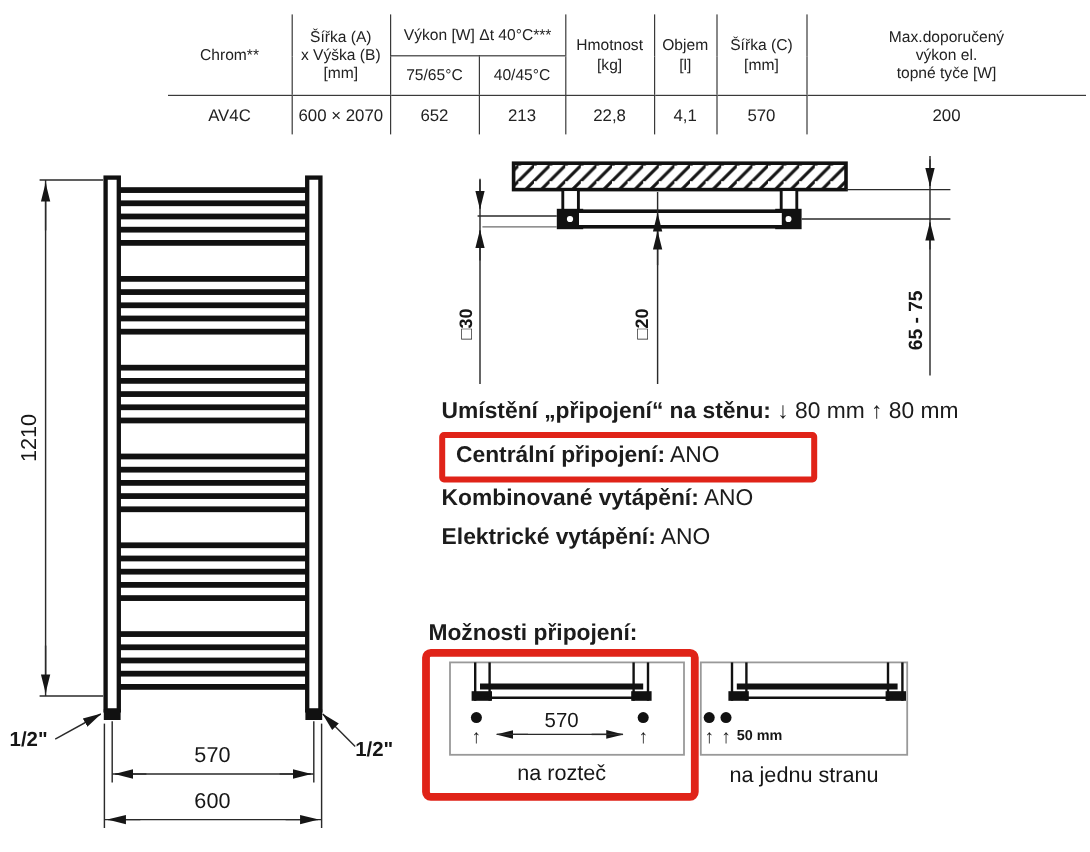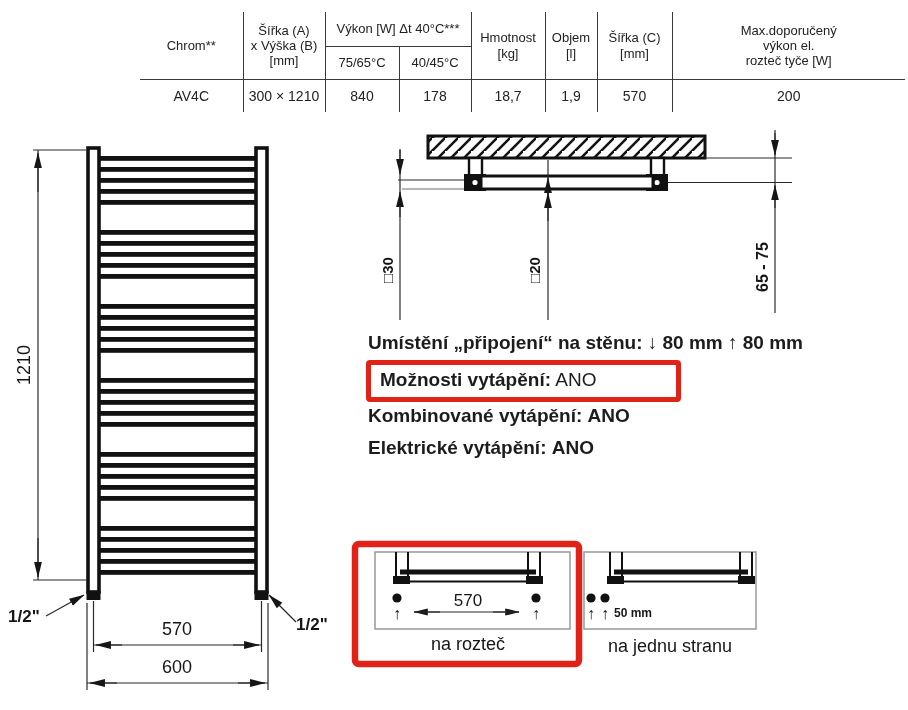--- a/index.html
+++ b/index.html
@@ -22,21 +22,21 @@
   
   svg.dwg { position:absolute; overflow:visible; }
   svg.dwg text { font-family:"Liberation Sans", sans-serif; fill:#161616; }
   .thin  { stroke:#2a2a2a; stroke-width:1.2; fill:none; }
   .thin2 { stroke:#6d6d6d; stroke-width:1;   fill:none; }
   .dimt  { font-size:18px; }
   .dimt-s{ font-size:15px; font-weight:700; }
   
   .info-line { position:absolute; font-size:19px; white-space:nowrap; }
   .info-line .lbl { font-weight:700; }
-  .info-line .val { font-weight:700; }
+  .info-line .val { font-weight:400; }
   .red-box {
     position:absolute; left:366px; top:360px; width:288px;
     border:5px solid var(--red); border-radius:4px; padding:4px 8px 6px 9px;
     font-size:19px; white-space:nowrap;
   }
   .red-box .lbl { font-weight:700; }
   .heading { position:absolute; left:357px; top:517px; font-size:19px; font-weight:700; white-space:nowrap; }
 </style>
 </head>
 <body>
@@ -62,35 +62,35 @@
 [mm]</th>
         <th colspan="2" class="bl hb">Výkon [W] Δt 40°C***</th>
         <th rowspan="2" class="bl hb">Hmotnost
 [kg]</th>
         <th rowspan="2" class="bl hb">Objem
 [l]</th>
         <th rowspan="2" class="bl hb">Šířka (C)
 [mm]</th>
         <th rowspan="2" class="bl hb">Max.doporučený
 výkon el.
-rozteč tyče [W]</th>
+topné tyče [W]</th>
       </tr>
       <tr>
         <th class="bl hb">75/65°C</th>
         <th class="bl hb">40/45°C</th>
       </tr>
     </thead>
     <tbody>
       <tr>
         <td>AV4C</td>
-        <td class="bl">300 × 1210</td>
-        <td class="bl">840</td>
-        <td class="bl">178</td>
-        <td class="bl">18,7</td>
-        <td class="bl">1,9</td>
+        <td class="bl">600 × 2070</td>
+        <td class="bl">652</td>
+        <td class="bl">213</td>
+        <td class="bl">22,8</td>
+        <td class="bl">4,1</td>
         <td class="bl">570</td>
         <td class="bl">200</td>
       </tr>
     </tbody>
   </table>
 
   <svg class="dwg" style="left:0;top:130px" width="345" height="580" viewBox="0 0 345 580">
     <defs>
       <marker id="arrA" viewBox="0 0 12 8" refX="11.5" refY="4" markerWidth="13" markerHeight="9" orient="auto">
         <path d="M0,1 L12,4 L0,7 Z" fill="#161616"></path>
@@ -223,34 +223,35 @@
       <text font-size="16" font-weight="700" transform="translate(388,142) rotate(-90)" text-anchor="middle">65 - 75</text>
     </g>
   </svg>
 
   <div class="info-line" style="left:368px;top:332px">
     <span class="lbl">Umístění „připojení“ na stěnu:</span>
     <span class="val">↓ 80 mm ↑ 80 mm</span>
   </div>
 
   <div class="red-box">
-    <span class="lbl">Možnosti vytápění:</span>
+    <span class="lbl">Centrální připojení:</span>
     <span class="val">ANO</span>
   </div>
 
   <div class="info-line" style="left:368px;top:405px">
     <span class="lbl">Kombinované vytápění:</span>
     <span class="val">ANO</span>
   </div>
 
   <div class="info-line" style="left:368px;top:437px">
     <span class="lbl">Elektrické vytápění:</span>
     <span class="val">ANO</span>
   </div>
 
+  <div class="heading">Možnosti připojení:</div>
 
   <svg class="dwg" style="left:350px;top:540px" width="558" height="170" viewBox="0 0 558 170">
     <defs>
       <marker id="arrC" viewBox="0 0 12 8" refX="11.5" refY="4" markerWidth="12" markerHeight="8" orient="auto">
         <path d="M0,1 L12,4 L0,7 Z" fill="#161616"></path>
       </marker>
     </defs>
 
     <rect x="5" y="4" width="224" height="120" fill="none" stroke="var(--red)" stroke-width="6.5" rx="4"></rect>
 

